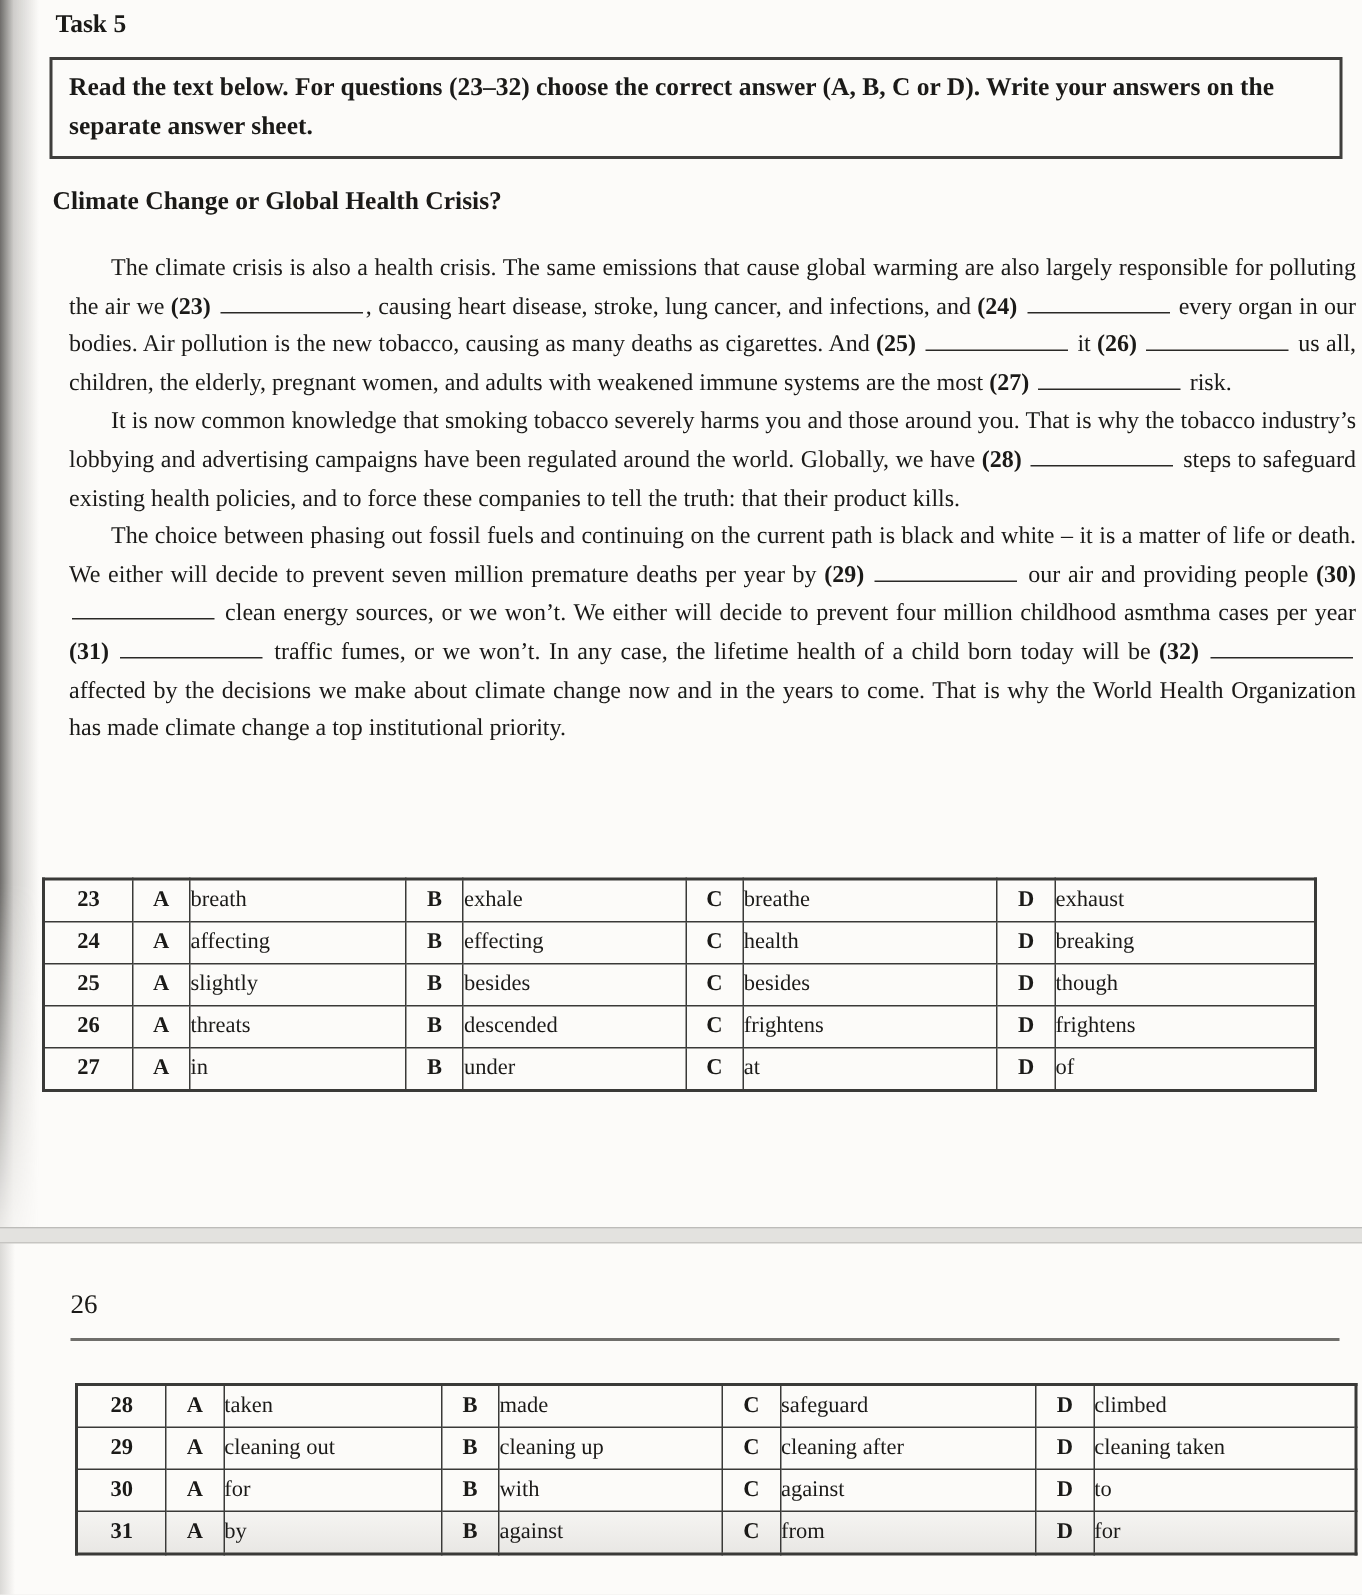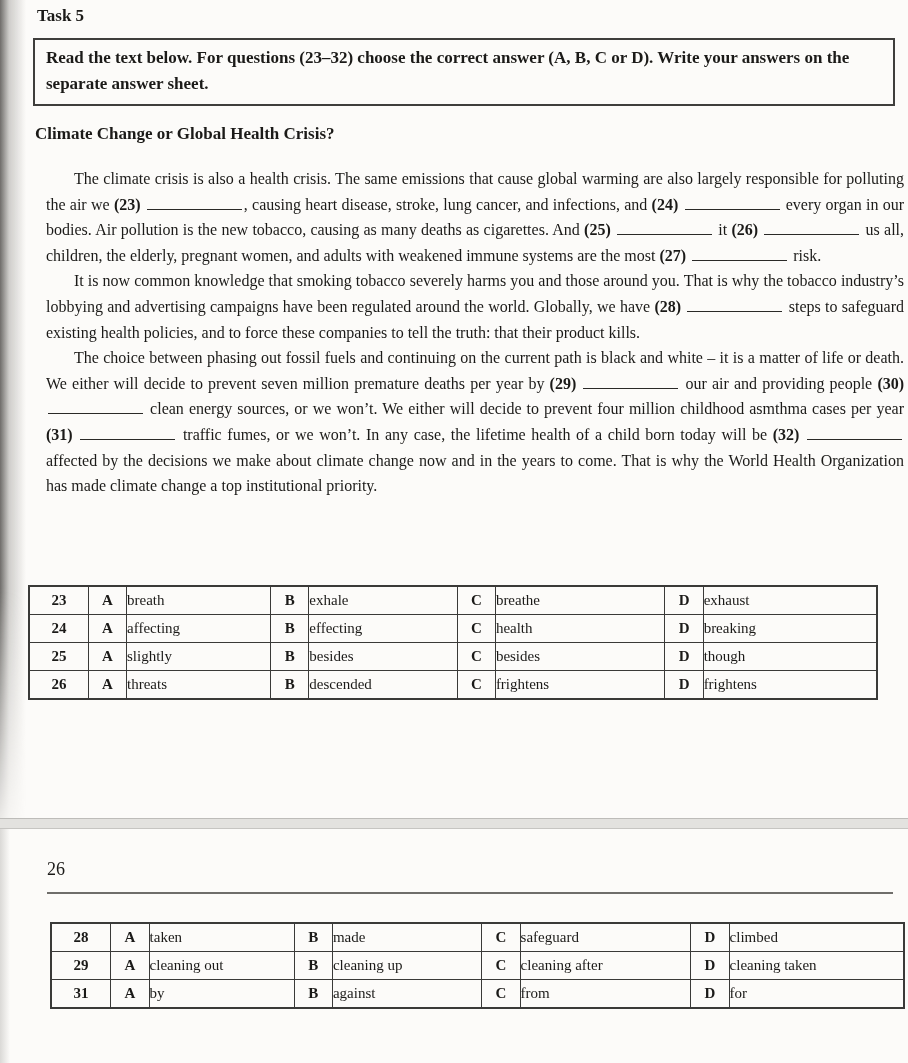--- a/index.html
+++ b/index.html
@@ -145,20 +145,31 @@
             <td class="c-num">26</td>
             <td class="c-letter">A</td>
             <td class="c-opt">threats</td>
             <td class="c-letter">B</td>
             <td class="c-opt">descended</td>
             <td class="c-letter">C</td>
             <td class="c-opt">frightens</td>
             <td class="c-letter">D</td>
             <td class="c-opt">frightens</td>
           </tr>
+          <tr>
+            <td class="c-num">27</td>
+            <td class="c-letter">A</td>
+            <td class="c-opt">in</td>
+            <td class="c-letter">B</td>
+            <td class="c-opt">under</td>
+            <td class="c-letter">C</td>
+            <td class="c-opt">at</td>
+            <td class="c-letter">D</td>
+            <td class="c-opt">of</td>
+          </tr>
         </tbody>
     </table>
   </div>
 
   <div class="page" id="page2">
     <div class="page-number">26</div>
     <div class="page-rule"></div>
 
     <table class="options" id="table2">
       <colgroup>
@@ -189,20 +200,31 @@
             <td class="c-letter">A</td>
             <td class="c-opt">cleaning out</td>
             <td class="c-letter">B</td>
             <td class="c-opt">cleaning up</td>
             <td class="c-letter">C</td>
             <td class="c-opt">cleaning after</td>
             <td class="c-letter">D</td>
             <td class="c-opt">cleaning taken</td>
           </tr>
           <tr>
+            <td class="c-num">30</td>
+            <td class="c-letter">A</td>
+            <td class="c-opt">for</td>
+            <td class="c-letter">B</td>
+            <td class="c-opt">with</td>
+            <td class="c-letter">C</td>
+            <td class="c-opt">against</td>
+            <td class="c-letter">D</td>
+            <td class="c-opt">to</td>
+          </tr>
+          <tr>
             <td class="c-num">31</td>
             <td class="c-letter">A</td>
             <td class="c-opt">by</td>
             <td class="c-letter">B</td>
             <td class="c-opt">against</td>
             <td class="c-letter">C</td>
             <td class="c-opt">from</td>
             <td class="c-letter">D</td>
             <td class="c-opt">for</td>
           </tr>

